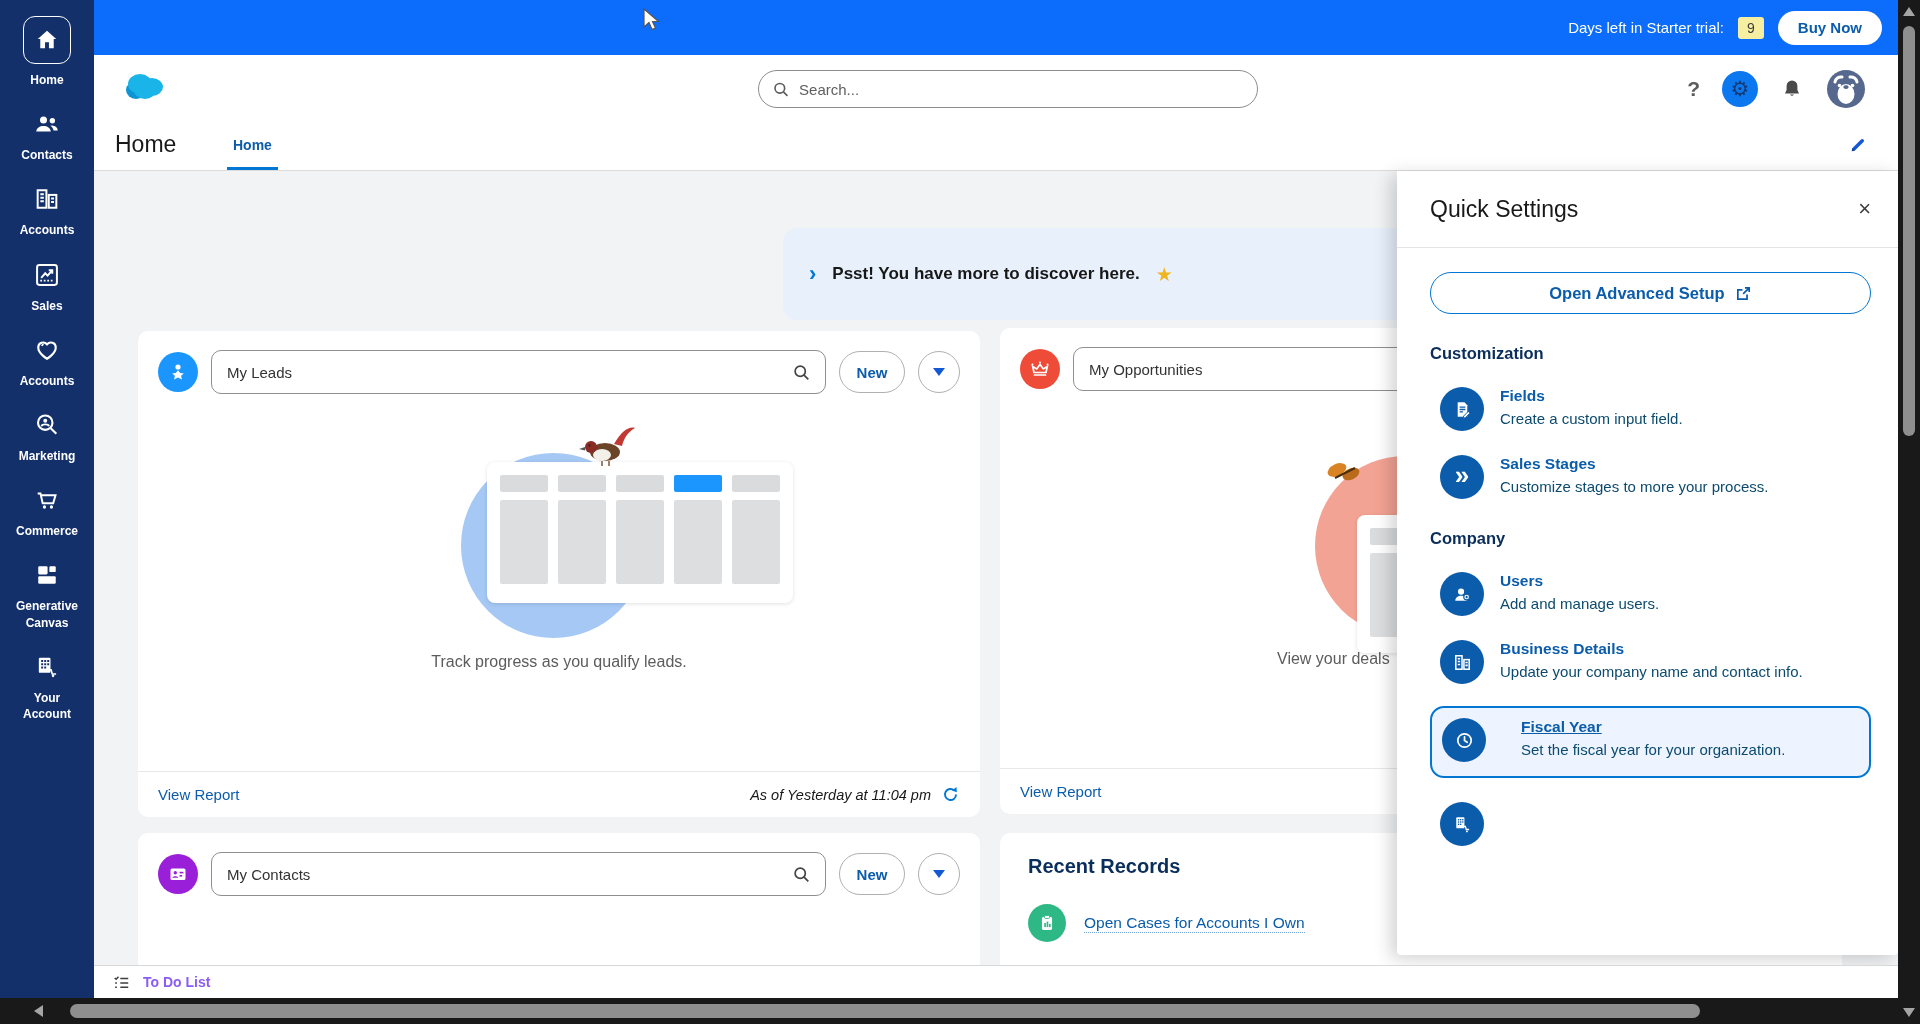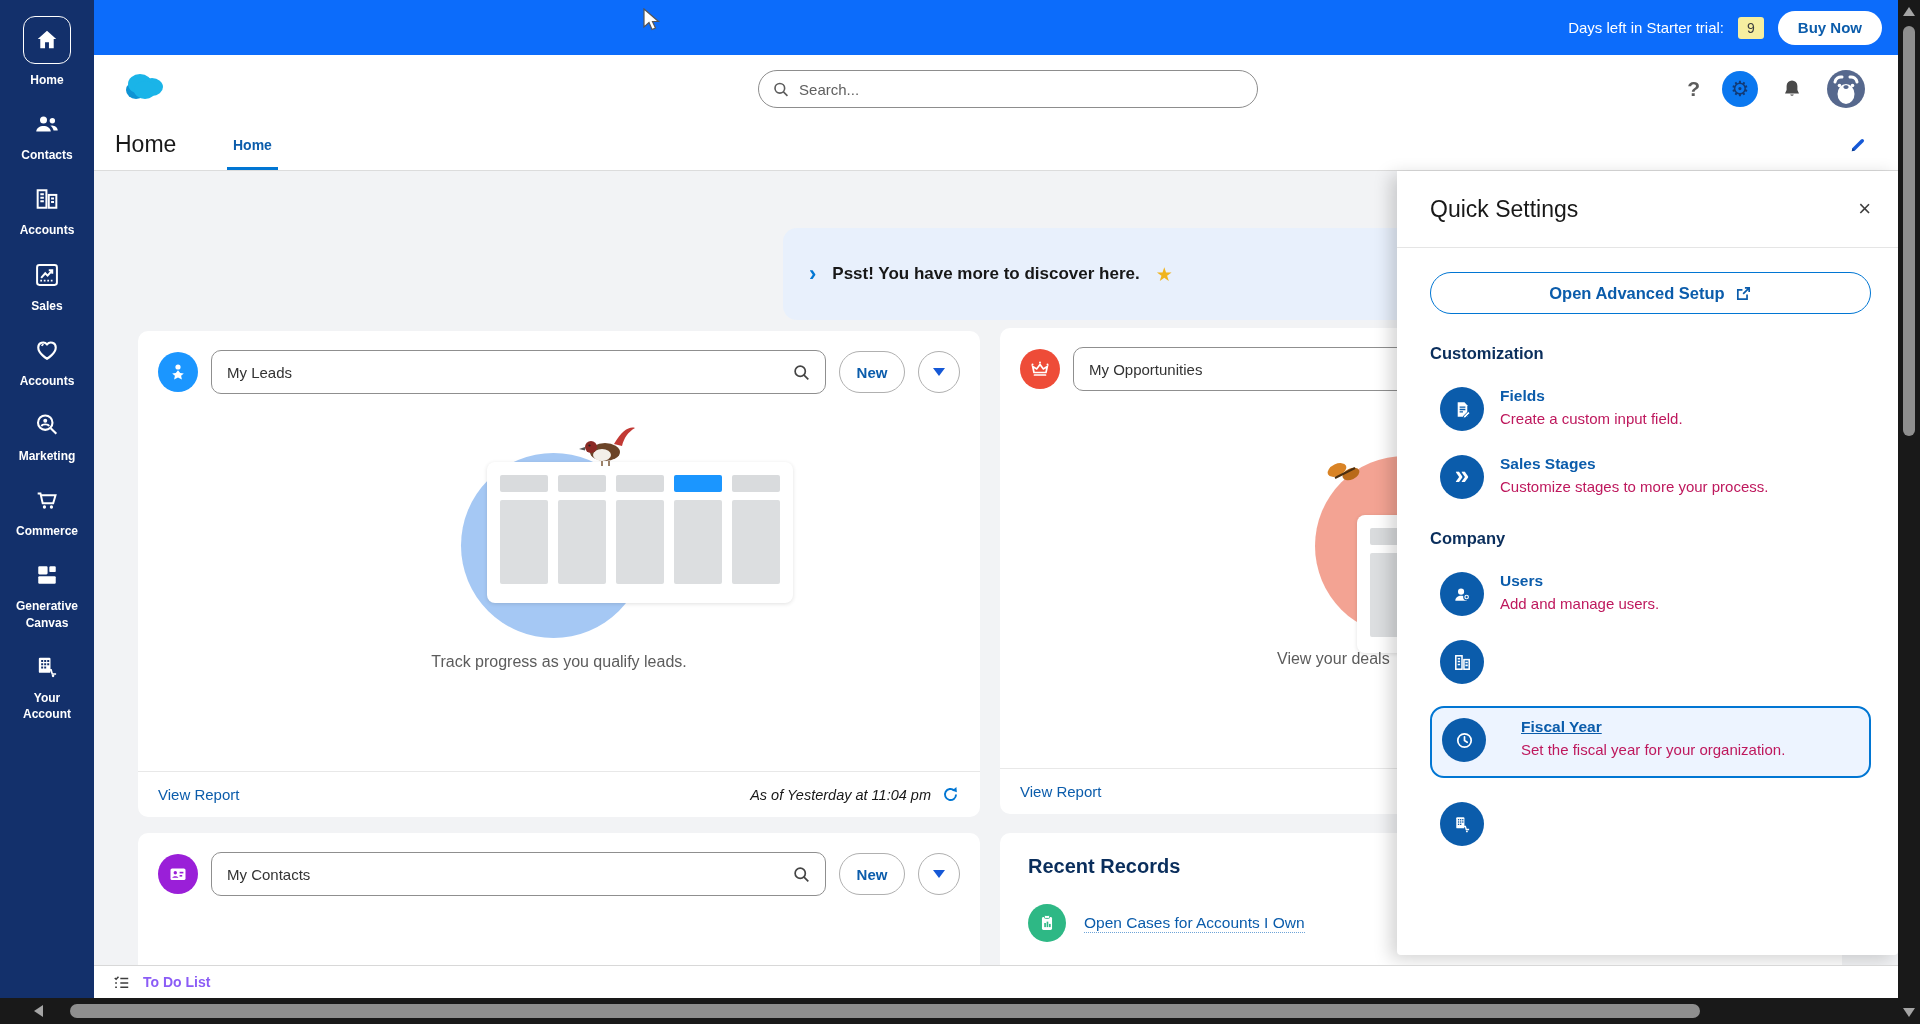--- a/index.html
+++ b/index.html
@@ -99,21 +99,21 @@
   .qp-title { font-size:23px; color:#181818; }
   .qp-close { font-size:22px; color:#3e3e3e; cursor:pointer; line-height:1; }
   .qp-divider { height:1px; background:#e5e5e5; margin:0 -27px 0 -33px; }
   .adv-btn { margin-top:24px; width:100%; height:42px; border:1px solid #0176d3; background:#fff; border-radius:21px;
     color:#0b5cab; font-weight:700; font-size:16.5px; cursor:pointer; display:flex; align-items:center; justify-content:center; gap:10px; }
   .qp-heading { margin-top:30px; font-size:16.5px; font-weight:700; color:#0a2e5c; }
   .qp-item { display:flex; gap:16px; padding-left:10px; margin-top:24px; cursor:pointer; }
   .qp-ic { width:44px; height:44px; border-radius:50%; background:#0b5cab; flex:0 0 44px;
     display:flex; align-items:center; justify-content:center; color:#fff; }
   .qp-t { font-size:15.5px; font-weight:700; color:#0b5cab; display:flex; align-items:center; gap:8px; }
-  .qp-d { font-size:15px; color:#be185d; margin-top:5px; }
+  .qp-d { font-size:15px; color:#0c4a6e; margin-top:5px; }
   .qp-fiscal { margin-top:22px; border:2px solid #0176d3; background:#edf4ff; border-radius:14px; padding:10px 10px 14px 0; }
   .qp-fiscal .qp-item { margin-top:0;gap:35px; }
   .qp-fiscal .qp-t { text-decoration:underline; }
 
   .cursor { position:absolute; z-index:99; }
 </style>
 </head>
 <body>
 
 <div class="stage">
@@ -503,20 +503,24 @@
       </div>
     </div>
 
     <div class="qp-item">
       <div class="qp-ic">
         <svg width="23" height="23" viewBox="0 0 24 24" fill="none" stroke="#fff" stroke-width="1.6">
             <rect x="5" y="5" width="6.5" height="14"></rect>
             <rect x="13.5" y="9" width="5.5" height="10"></rect>
             <path d="M7 8h2.5M7 11h2.5M7 14h2.5M15 12h2.5M15 15h2.5"></path>
           </svg>
+      </div>
+      <div>
+        <div class="qp-t">Business Details</div>
+        <div class="qp-d">Update your company name and contact info.</div>
       </div>
     </div>
 
     <div class="qp-fiscal">
       <div class="qp-item" style="cursor:pointer;">
         <div class="qp-ic">
           <svg width="23" height="23" viewBox="0 0 24 24" fill="none" stroke="#fff" stroke-width="1.8">
               <circle cx="12" cy="12" r="7"></circle>
               <path d="M12 8.2V12l2.8 1.8" stroke-linecap="round"></path>
             </svg>

